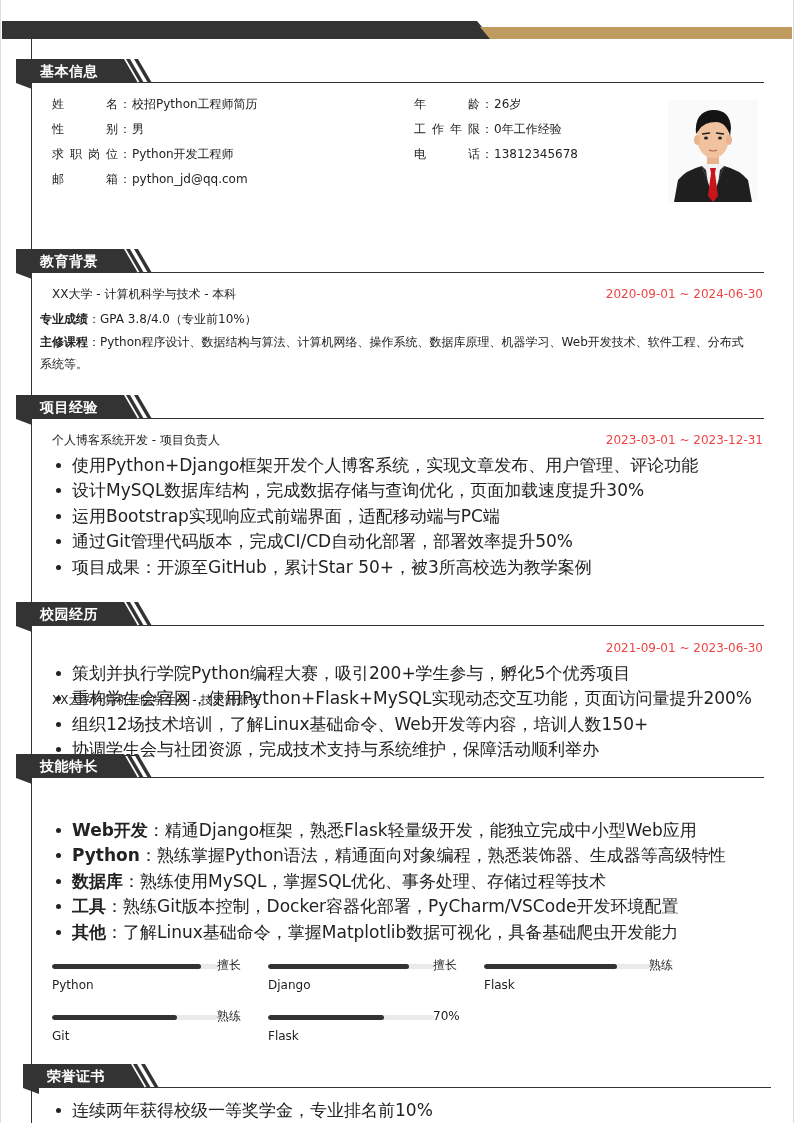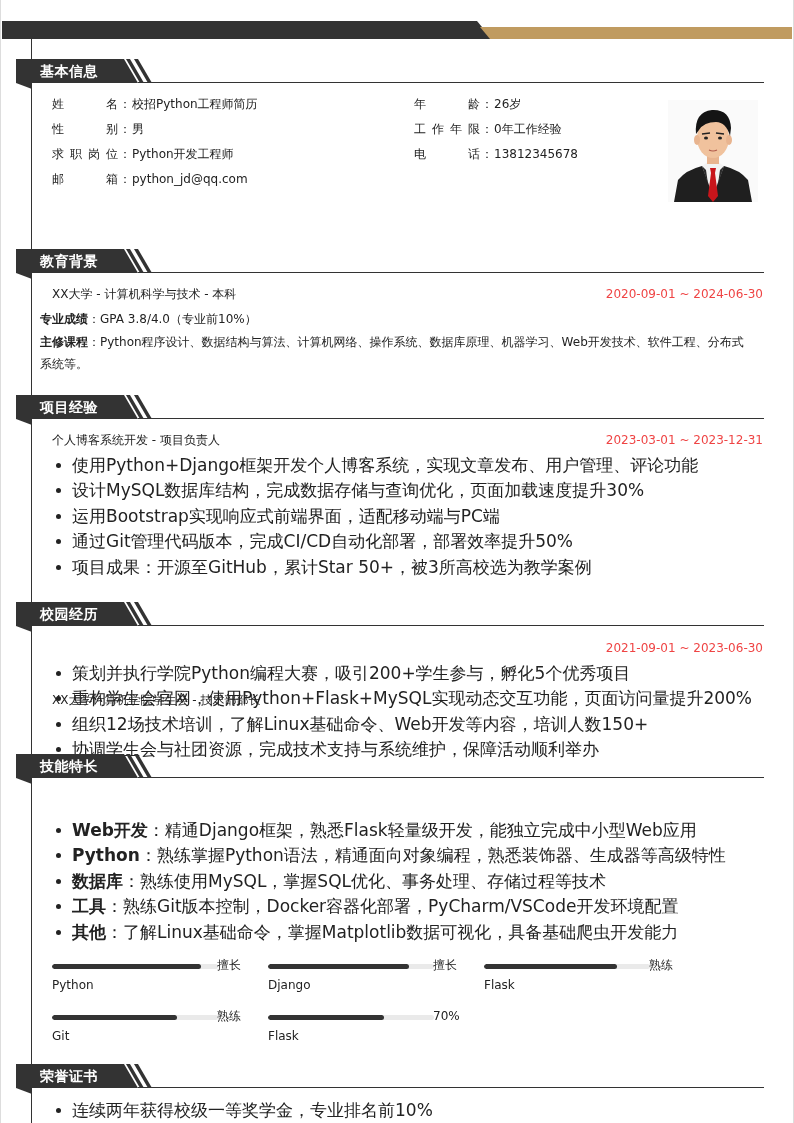--- a/index.html
+++ b/index.html
@@ -261,21 +261,21 @@
   <div class="skill-name">Git</div>
 </div>
 <div class="skill" style="left:268px; top:1010px;">
   <div class="skill-track">
       <div class="skill-fill" style="width: 70%;"></div>
     </div>
   <div class="skill-level">70%</div>
   <div class="skill-name">Flask</div>
 </div>
 
-<div class="section-header" style="top:1064px;">
+<div class="section-header" style="top:1064px;margin-left:7px;">
   <div class="sh-tab"></div>
   <div class="sh-stripe1"></div>
   <div class="sh-stripe2"></div>
   <div class="sh-fold"></div>
   <div class="sh-title">荣誉证书</div>
   <div class="sh-line"></div>
 </div>
 <ul class="bullets" style="top:1098px;">
   <li>连续两年获得校级一等奖学金，专业排名前10%</li>
 </ul>

